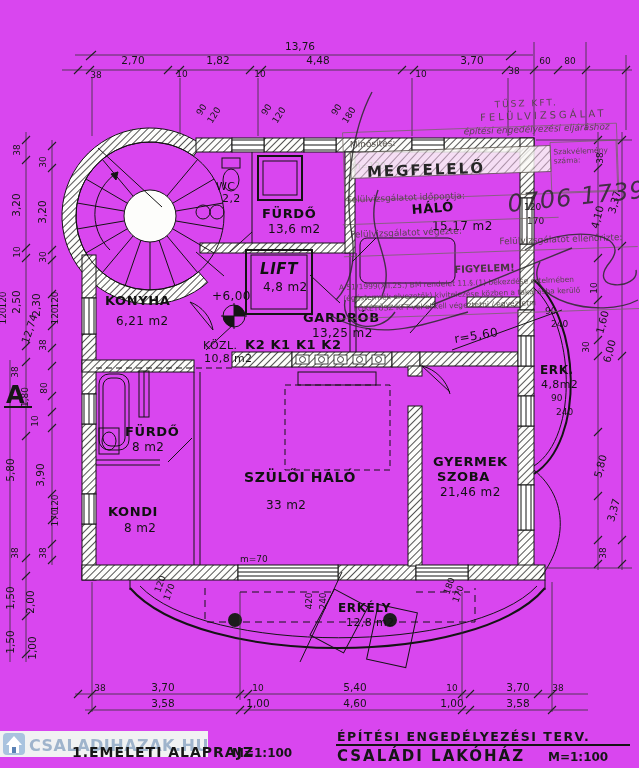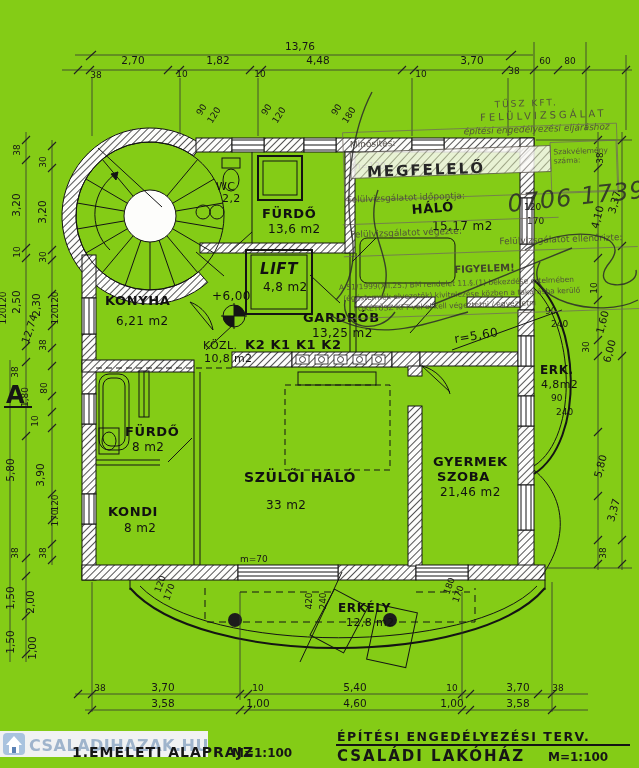--- a/index.html
+++ b/index.html
@@ -1,16 +1,16 @@
 <!DOCTYPE html>
 <html><head>
 <meta charset="utf-8">
 <style>
   html,body{margin:0;padding:0;background:#e8e8e8;}
-  #canvas{position:relative;width:639px;height:768px;background:#84cc16;overflow:hidden;
+  #canvas{position:relative;width:639px;height:768px;background:#d946ef;overflow:hidden;
           font-family:"DejaVu Sans",sans-serif;}
   svg{position:absolute;left:0;top:0;}
   text{font-family:"DejaVu Sans",sans-serif;fill:#161616;}
   .dim{font-size:10.5px;}
   .dimS{font-size:9px;}
   .room{font-size:13px;letter-spacing:0.6px;font-weight:bold;fill:#111;}
   .roomA{font-size:12px;letter-spacing:0.4px;fill:#111;}
   .stampT{fill:#4a443e;opacity:0.88;}
   .wall{fill:url(#hatch);stroke:#141414;stroke-width:1;}
   .thin{stroke:#141414;stroke-width:1;fill:none;}

